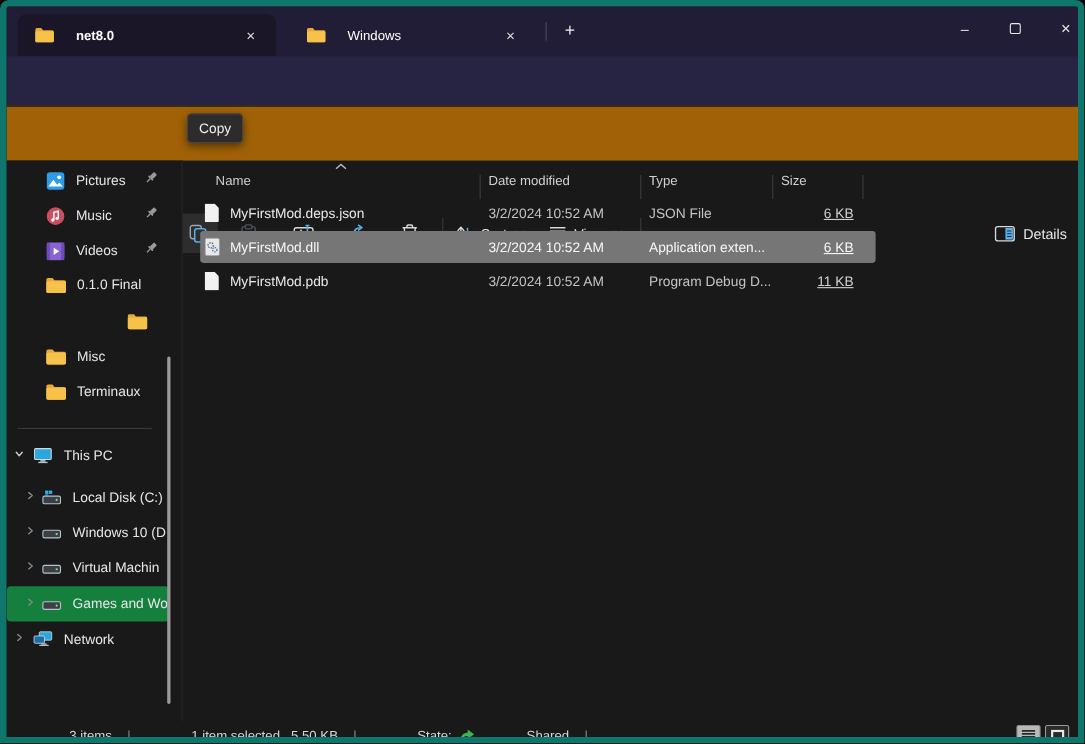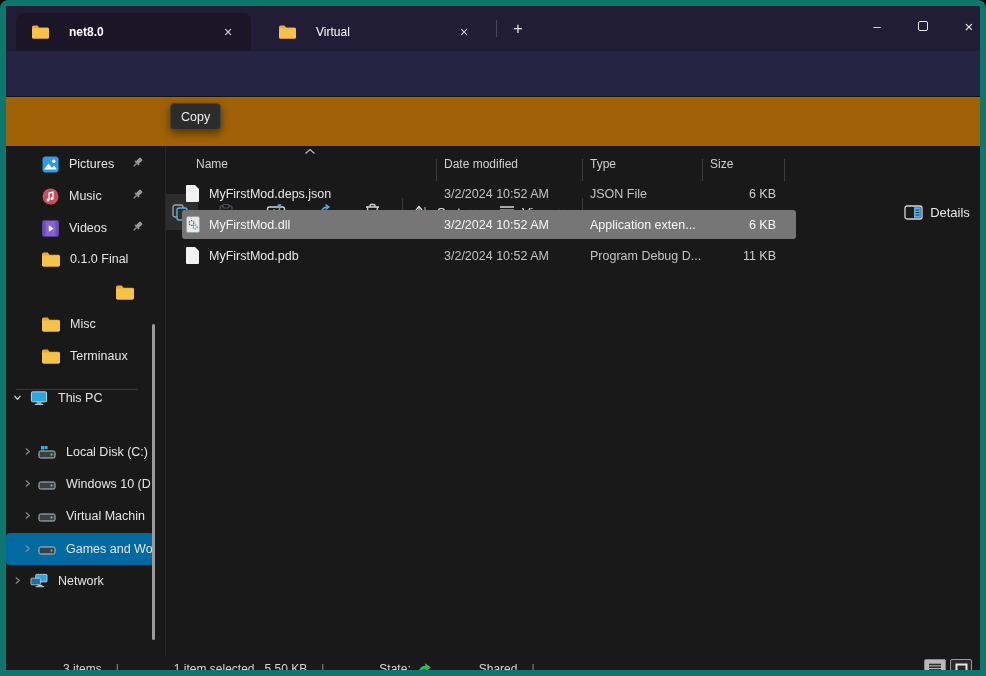--- a/index.html
+++ b/index.html
@@ -48,39 +48,39 @@
   .tdiv { top:101px; width:1px; height:28px; background:#3a3a3a; }
   .hoverbg { background:#2d2d2d; }
   svg.chev { width:10px; height:10px; }
   svg.chev polyline { fill:none; stroke:#cfcfcf; stroke-width:1.4; stroke-linecap:round; stroke-linejoin:round; }
 
   
   #sidebar { left:0; top:140px; width:160px; height:510px; background:#191919; }
   #side-sep { left:159px; top:140px; width:1px; height:510px; background:#262626; }
   .srow { left:0; width:148px; height:32px; display:flex; align-items:center; border-radius:4px; }
   .srow .s-label { color:#e6e6e6; font-size:12.5px; overflow:hidden; white-space:nowrap; flex:1 1 auto; }
-  .srow.selected { background:#0369a1;justify-content:center; }
+  .srow.selected { background:#15803d;justify-content:center; }
   .pin { margin-right:10px; flex:0 0 auto; }
   .tree-chev { width:22px; text-align:center; color:#9a9a9a; font-size:10px; flex:0 0 auto; }
   .s-icon { flex:0 0 auto; margin-right:10px; display:flex; }
   #side-divider { left:10px; top:383px; width:122px; height:1px; background:#3a3a3a; }
   #side-scrollbar { left:146px; top:318px; width:3px; height:316px; background:#9a9a9a; border-radius:2px; }
 
   
   #main { left:160px; top:140px; width:826px; height:510px; }
   .hdr-label { color:#d0d0d0; font-size:12px; }
   .hdr-div { top:8px; width:1px; height:22px; background:#3d3d3d; }
   .frow { left:0; width:826px; height:31px; }
   .frow .cell { position:absolute; top:0; height:31px; display:flex; align-items:center; }
   .frow .sel-bg { position:absolute; left:16px; top:1px; width:614px; height:29px; border-radius:3px; }
   .frow.selected .sel-bg { background:#767676; }
   .c-name { left:43px; } .c-date { left:278px; } .c-type { left:424px; }
   .c-size { left:536px; width:74px; justify-content:flex-end; }
   .c-date .txt, .c-type .txt { color:#c3c3c3; }
-  .c-size .txt { color:#cfcfcf; }
+  .c-size .txt { color:#cfcfcf;text-decoration:underline; }
   .frow.selected .txt { color:#f7f7f7; }
   .page-icon { position:absolute; left:20px; top:7px; width:13px; height:17px; background:#f2f2f2; border-radius:1px;
     clip-path:polygon(0 0, 69% 0, 100% 24%, 100% 100%, 0 100%); }
 
   
   #statusbar { left:0; top:650px; width:986px; height:25px; background:#191919;
     display:flex; align-items:center; padding-left:16px; gap:14px; }
   #statusbar .txt { font-size:12px; color:#d6d6d6;margin-left:41px; }
   .sb-div { color:#8a8a8a; font-size:12px; }
   #view-toggles { position:absolute; right:8px; top:653px; display:flex; gap:4px; }
@@ -104,21 +104,21 @@
       <span class="tab-label">net8.0</span>
       <span class="tab-close">×</span>
     </div>
     <div class="abs tab" style="left:257px;width:224px;">
       <span class="s-icon" style="margin-left:16px;">
         <svg width="17" height="14" viewBox="0 0 17 14">
             <path d="M0 2 q0-1.5 1.5-1.5 h4 l1.6 2 h8.4 q1.5 0 1.5 1.5 v8 q0 1.5-1.5 1.5 h-14 Q0 13.5 0 12 Z" fill="#e9a83b"></path>
             <path d="M0 4.5 q0-1.2 1.4-1.2 h14.2 q1.4 0 1.4 1.2 v7.5 q0 1.5-1.5 1.5 h-14 Q0 13.5 0 12 Z" fill="#f6c24a"></path>
           </svg>
       </span>
-      <span class="tab-label">Virtual</span>
+      <span class="tab-label">Windows</span>
       <span class="tab-close">×</span>
     </div>
     <div id="tab-divider" class="abs"></div>
     <div id="new-tab" class="abs glyph-btn">+</div>
     <div class="abs wc glyph-btn" style="left:848px;">–</div>
     <div class="abs wc glyph-btn" id="max-btn" style="left:894px;">
         <span></span>
       </div>
     <div class="abs wc glyph-btn" style="left:940px;font-size:15px;">×</div>
   </div>
@@ -378,21 +378,21 @@
             <path d="M0 2 q0-1.5 1.5-1.5 h4 l1.6 2 h8.4 q1.5 0 1.5 1.5 v8 q0 1.5-1.5 1.5 h-14 Q0 13.5 0 12 Z" fill="#e9a83b"></path>
             <path d="M0 4.5 q0-1.2 1.4-1.2 h14.2 q1.4 0 1.4 1.2 v7.5 q0 1.5-1.5 1.5 h-14 Q0 13.5 0 12 Z" fill="#f6c24a"></path>
           </svg>
       </span>
       <span class="s-label">Terminaux</span>
     </div>
   </div>
 
   <div id="side-divider" class="abs"></div>
 
-  <div class="abs srow" style="top:376px;">
+  <div class="abs srow" style="top:392px;">
     <span class="tree-chev">
       <svg class="chev" viewBox="0 0 10 10" style="width:9px;height:9px;">
           <polyline points="2,3.5 5,7 8,3.5"></polyline>
         </svg>
     </span>
       <span style="width:2px;"></span>
     <span class="s-icon">
       <svg width="18" height="16" viewBox="0 0 19 16">
           <rect x="1.5" y="1.5" width="16" height="10.5" rx="1" fill="#29a8e0"></rect>
           <rect x="1.5" y="1.5" width="16" height="10.5" rx="1" fill="none" stroke="#cfd8de" stroke-width="1"></rect>

